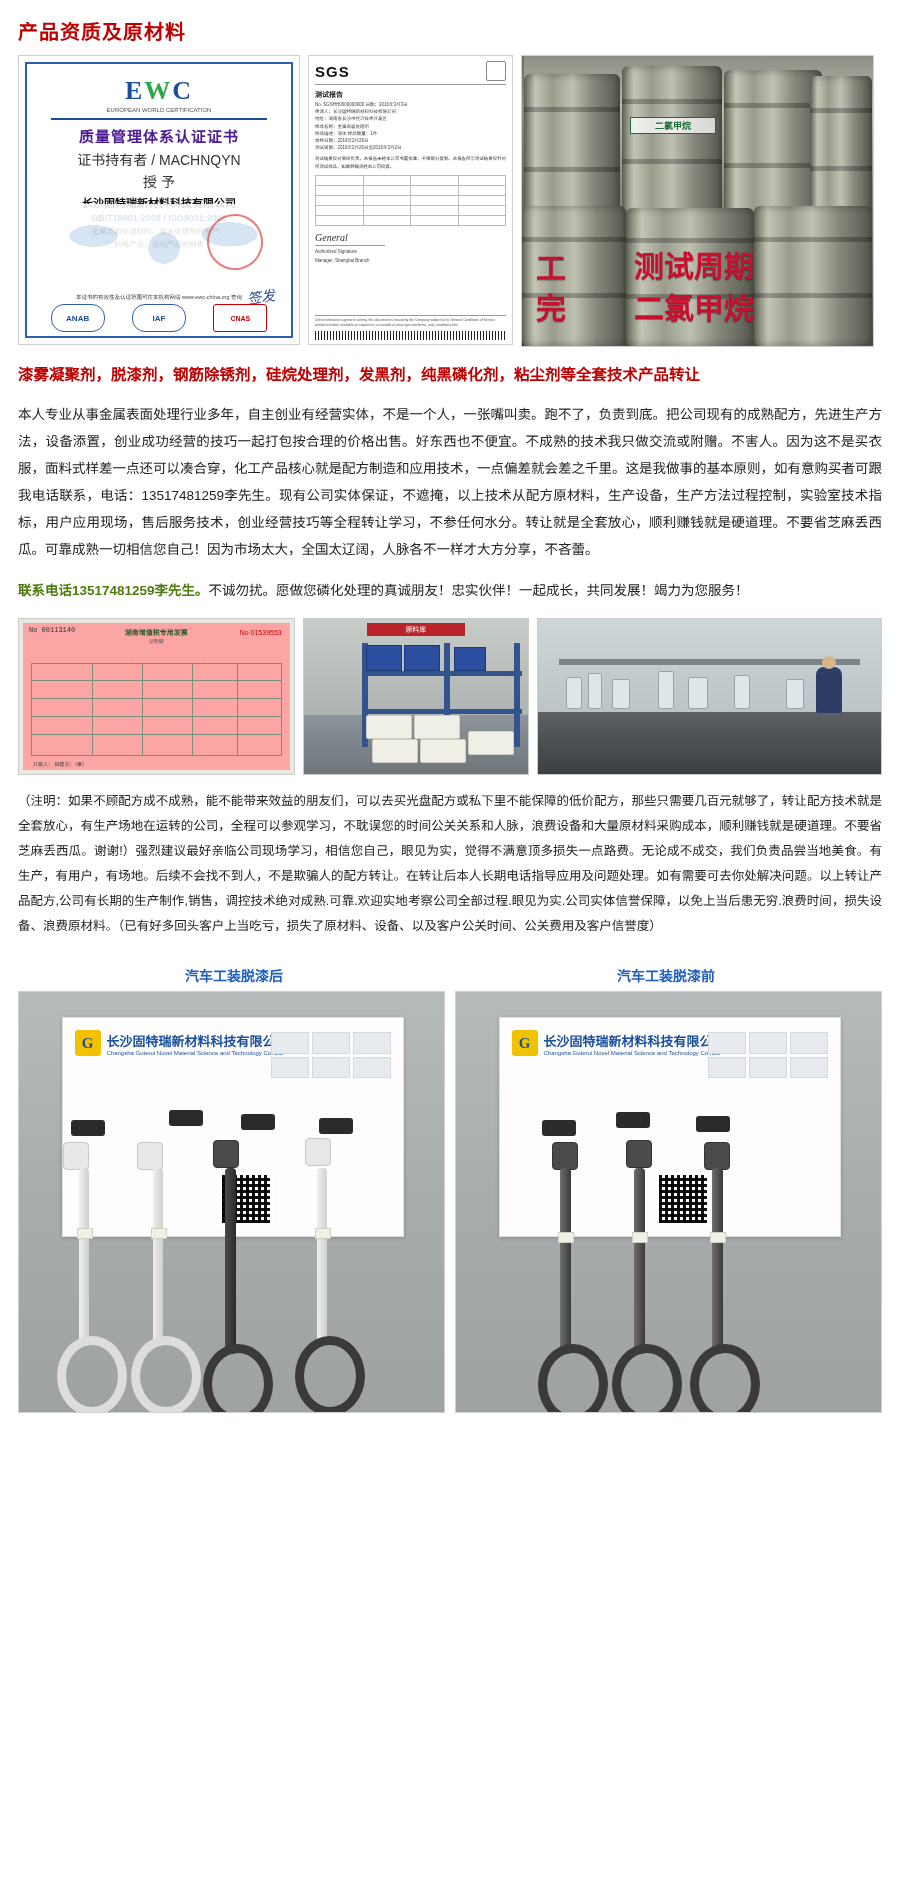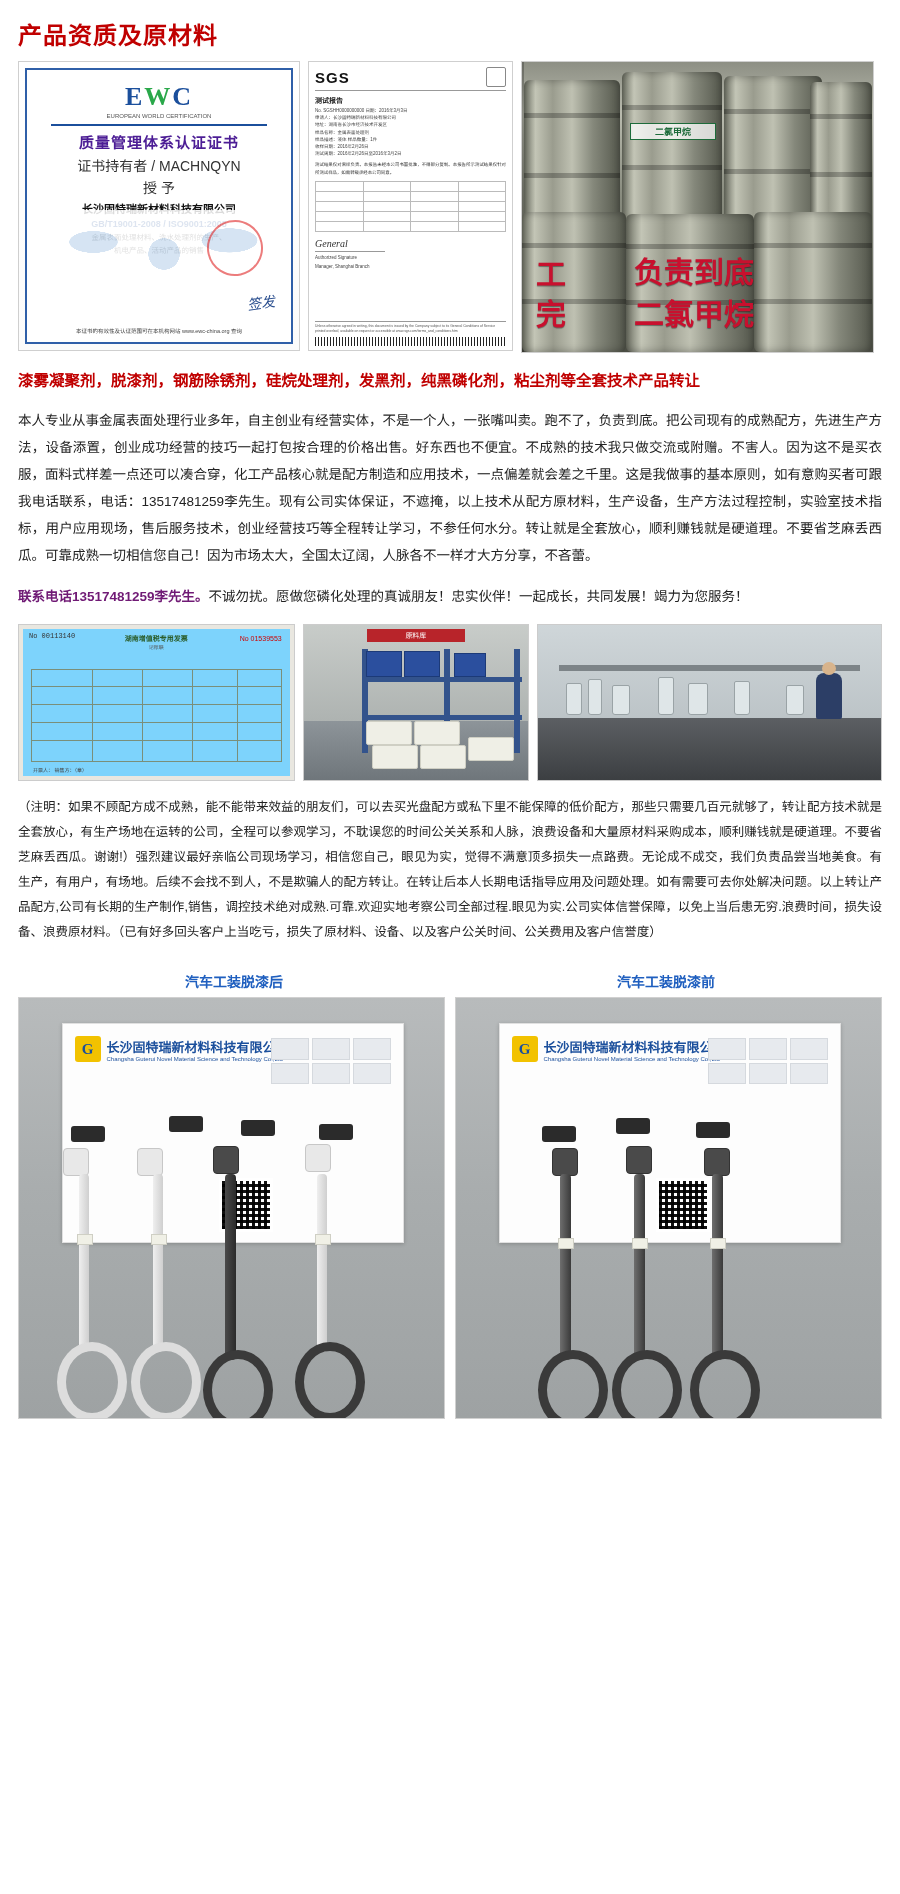--- a/index.html
+++ b/index.html
@@ -11,21 +11,21 @@
     width: 900px;
     font-family: "Liberation Sans", "DejaVu Sans", sans-serif;
     color: #222;
   }
   .page {
     width: 900px;
     box-sizing: border-box;
     padding: 10px 18px 24px 18px;
   }
   .section-title {
-    font-size: 24px;
+    font-size: 20px;
     font-weight: bold;
     color: #c00000;
     margin: 6px 0 10px 0;
     letter-spacing: 1px;
   }
   .img-row {
     display: flex;
     gap: 8px;
     margin: 6px 0 14px 0;
   }
@@ -234,39 +234,39 @@
     color: #222;
     margin: 0 0 14px 0;
     text-align: justify;
   }
   .contact-line {
     font-size: 13.5px;
     line-height: 2.0;
     margin: 0 0 14px 0;
   }
   .contact-line .red {
-    color: #701a75;
+    color: #4d7c0f;
     font-weight: bold;
   }
   .note {
     font-size: 12.5px;
     line-height: 2.0;
     color: #222;
     text-align: justify;
     margin: 14px 0 0 0;
   }
 
   
   .row2 { display: flex; gap: 8px; margin: 10px 0 6px 0; }
   .ph { border: 1px solid #ccc; position: relative; overflow: hidden; }
   .ph-1 { width: 278px; height: 155px; background: #e9e7e0; }
   .ph-2 { width: 227px; height: 155px; background: #9aa3a8; }
   .ph-3 { width: 347px; height: 155px; background: #8d949a; }
 
-  .invoice { position: absolute; inset: 4px; background: #7dd3fc; }
+  .invoice { position: absolute; inset: 4px; background: #fca5a5; }
   .inv-head { font-size: 7px; text-align: center; color: #2a5d2a; margin-top: 4px; font-weight: bold; }
   .inv-sub { font-size: 5px; text-align: center; color: #555; }
   .inv-no { position: absolute; right: 8px; top: 6px; font-size: 7px; color: #c00; }
   .inv-code { position: absolute; left: 6px; top: 3px; font-size: 7px; color: #333; font-family: "Liberation Mono", monospace; }
   .inv-grid { position: absolute; left: 8px; right: 8px; top: 40px; bottom: 14px; border: 1px solid #7a8f7a; }
   .inv-grid div { position: absolute; background: #7a8f7a; }
   .inv-foot { position: absolute; left: 10px; bottom: 3px; font-size: 5px; color: #444; }
 
   .warehouse { position: absolute; inset: 0; }
   .wh-floor { position: absolute; left: 0; right: 0; bottom: 0; height: 38%; background: linear-gradient(#8d9499,#6f767b); }
@@ -398,20 +398,25 @@
         <div class="c1-line">授 予</div>
         <div class="c1-big">长沙固特瑞新材料科技有限公司</div>
         <div class="c1-std">GB/T19001-2008 / ISO9001:2008</div>
         <div class="c1-scope">金属表面处理材料、洗水处理剂的生产、</div>
         <div class="c1-scope">机电产品、活动产品的销售</div>
         <div class="c1-map"></div>
         <div class="c1-seal"></div>
         <div class="c1-hand">签发</div>
         <div class="c1-foot">
           <div class="c1-foot-text">本证书的有效性及认证范围可在本机构网站 www.ewc-china.org 查询</div>
+          <div class="c1-badges">
+            <div class="badge">ANAB</div>
+            <div class="badge">IAF</div>
+            <div class="badge sq">CNAS</div>
+          </div>
         </div>
       </div>
     </div>
 
     <div class="img-box cert-2 c2">
       <div class="c2-head">
         <div class="c2-sgs">SGS</div>
         <div class="c2-mark"></div>
       </div>
       <div class="c2-t">测试报告</div>
@@ -476,21 +481,21 @@
       </div>
       <div class="drum" style="left:202px; top:14px; width:98px; height:150px;"></div>
       <div class="drum" style="left:288px; top:20px; width:62px; height:145px;"></div>
 
       <div class="drum" style="left:0px; top:150px; width:104px; height:140px;"></div>
       <div class="drum" style="left:104px; top:152px; width:128px; height:138px;"></div>
       <div class="drum" style="left:232px; top:150px; width:118px; height:140px;"></div>
 
       <div class="big-red" style="left:14px; top:188px; font-size:30px;">工</div>
       <div class="big-red" style="left:14px; top:228px; font-size:30px;">完</div>
-      <div class="big-red" style="left:112px; top:186px; font-size:30px;">负责到底</div>
+      <div class="big-red" style="left:112px; top:186px; font-size:30px;">测试周期</div>
       <div class="big-red" style="left:112px; top:228px; font-size:30px;">二氯甲烷</div>
     </div>
   </div>
 
   <div class="headline">漆雾凝聚剂，脱漆剂，钢筋除锈剂，硅烷处理剂，发黑剂，纯黑磷化剂，粘尘剂等全套技术产品转让</div>
 
   <p class="body">本人专业从事金属表面处理行业多年，自主创业有经营实体，不是一个人，一张嘴叫卖。跑不了，负责到底。把公司现有的成熟配方，先进生产方法，设备添置，创业成功经营的技巧一起打包按合理的价格出售。好东西也不便宜。不成熟的技术我只做交流或附赠。不害人。因为这不是买衣服，面料式样差一点还可以凑合穿，化工产品核心就是配方制造和应用技术，一点偏差就会差之千里。这是我做事的基本原则，如有意购买者可跟我电话联系，电话：13517481259李先生。现有公司实体保证，不遮掩，以上技术从配方原材料，生产设备，生产方法过程控制，实验室技术指标，用户应用现场，售后服务技术，创业经营技巧等全程转让学习，不参任何水分。转让就是全套放心，顺利赚钱就是硬道理。不要省芝麻丢西瓜。可靠成熟一切相信您自己！因为市场太大，全国太辽阔，人脉各不一样才大方分享，不吝蕾。</p>
 
   <div class="contact-line">
     <span class="red">联系电话13517481259李先生。</span><span>不诚勿扰。愿做您磷化处理的真诚朋友！忠实伙伴！一起成长，共同发展！竭力为您服务！</span>

